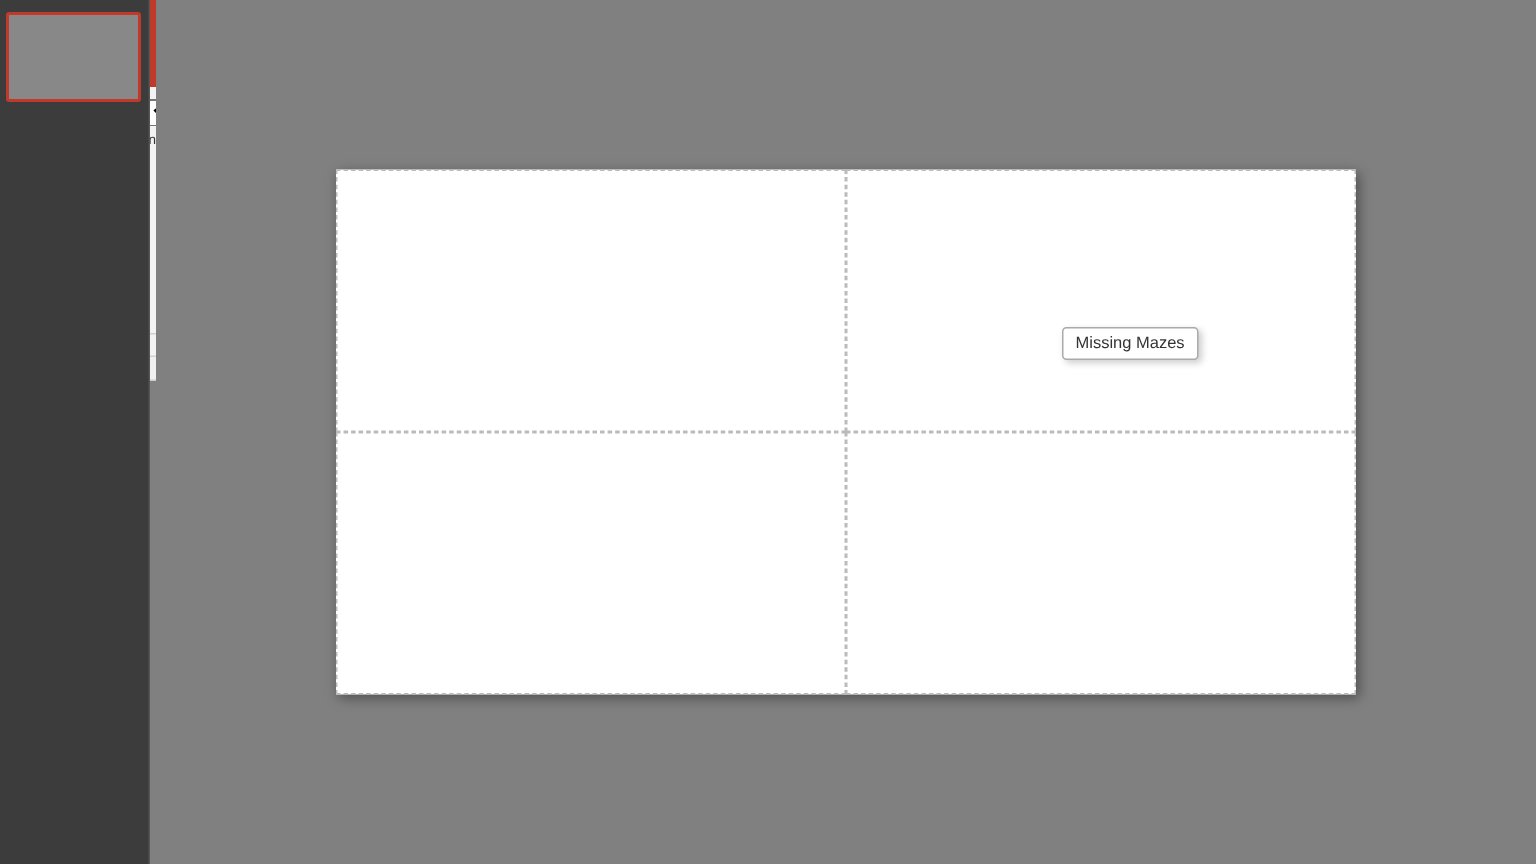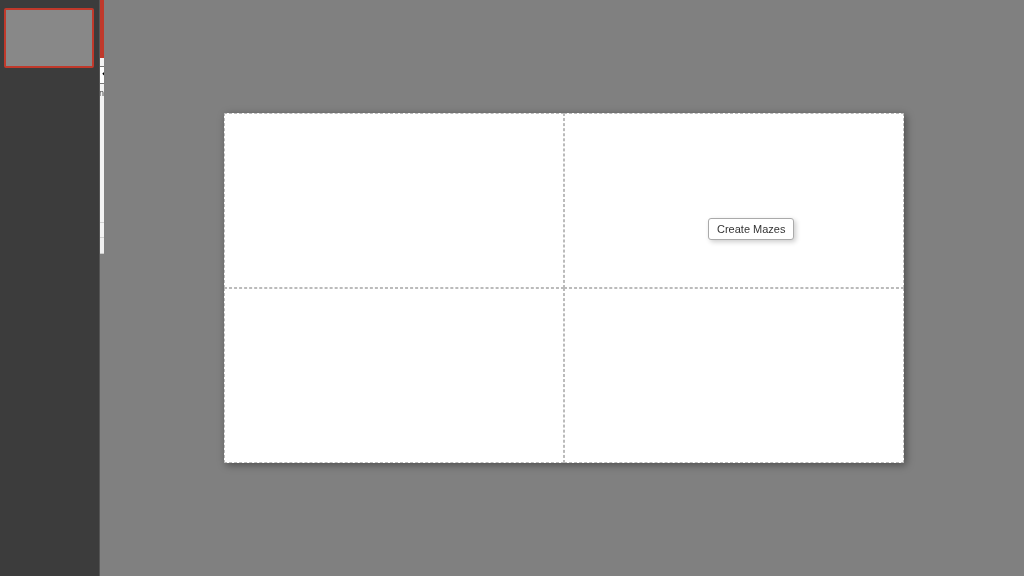--- a/index.html
+++ b/index.html
@@ -603,21 +603,21 @@
           </svg>
         <span class="puzzle-label">One K</span>
       </div>
     </div>
     <div class="ribbon-group-label">Puzzles</div>
   </div>
 
 </div>
 
 <div class="tooltip">
-  <span>Create Mazes</span>
+  <span>Missing Mazes</span>
 </div>
 
 <div class="main-area">
 
   <div style="display:flex;flex-direction:column;width:16px;background:#f0f0f0;border-right:1px solid #ccc;">
     <div style="height:16px;background:#e0e0e0;"></div>
     <div style="flex:1;font-size:7px;color:#888;display:flex;flex-direction:column;align-items:center;overflow:hidden;">
       <div style="margin-top:5px;">-5</div>
       <div style="margin-top:15px;">-4</div>
       <div style="margin-top:15px;">-3</div>

